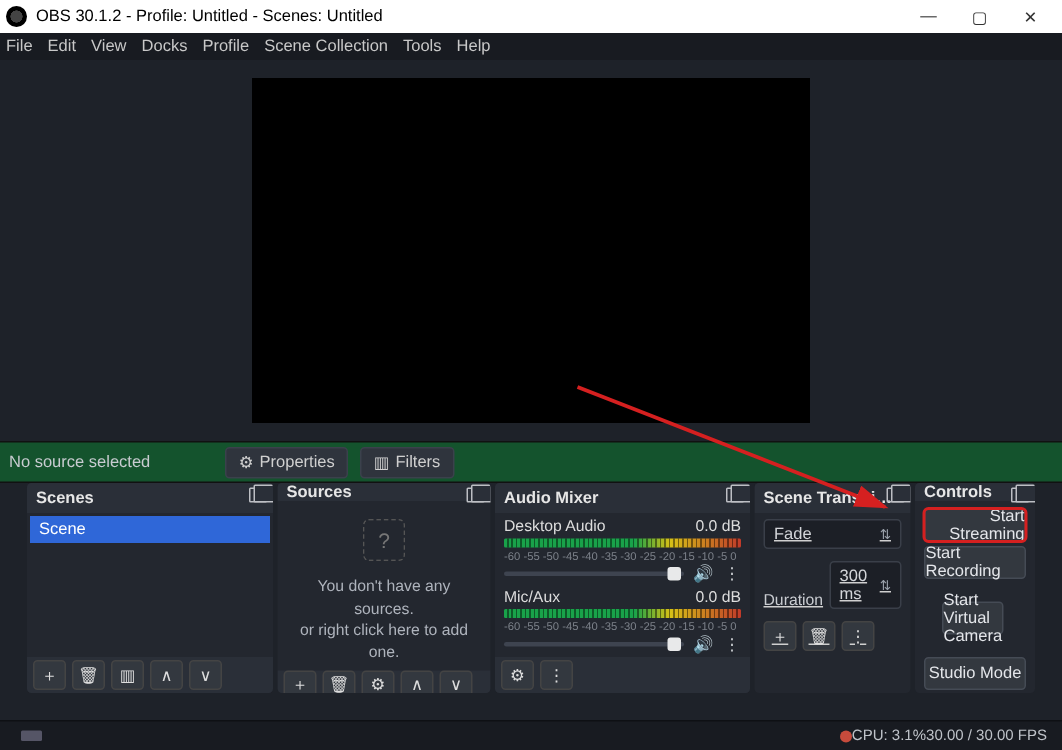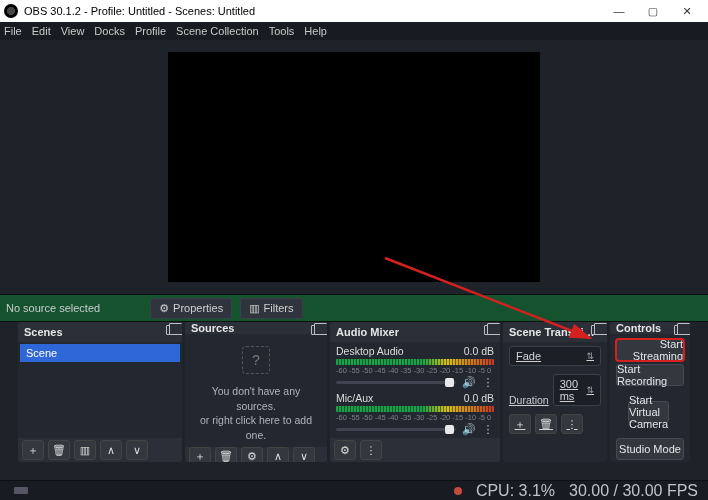--- a/index.html
+++ b/index.html
@@ -36,21 +36,21 @@
 .spk { width:14px; text-align:center; color:#cfd2d6; font-size:11px; }
 .dots { width:12px; text-align:center; color:#cfd2d6; }
 .trans-row { display:flex; align-items:flex-end; gap:4px; padding:4px 6px;text-decoration:underline; }
 .trans-select { flex:1; background:#1c1f26; border:1px solid #3a3f49; border-radius:3px; padding:3px 6px; display:flex; justify-content:space-between; align-items:center; color:#d4d6da; }
 .trans-num { width:56px; background:#1c1f26; border:1px solid #3a3f49; border-radius:3px; padding:3px 6px; color:#d4d6da; text-align:left; display:flex; justify-content:space-between; align-items:center; }
 .ctrl-btn { background:#33383f; border:1px solid #454b55; border-radius:3px; height:22px; margin:3px 6px; display:flex; align-items:center; justify-content:center; color:#e4e6ea; font-size:11px; }
 .ctrl-row { display:flex; margin:3px 6px; gap:3px; }
 .ctrl-row .ctrl-btn { margin:12px; flex:1; }
 .ctrl-row .gear { width:22px; flex:0 0 22px; }
 .highlight { outline:2px solid #d52020; outline-offset:-1px;text-align:right; }
-.statusbar { height:20px; background:#181b21; border-top:1px solid #0e1014; display:flex; align-items:center; justify-content:flex-end; gap:14px; padding:0 10px; color:#bfc3c9; font-size:16px; position:absolute; bottom:0; left:0; right:0;}
+.statusbar { height:20px; background:#181b21; border-top:1px solid #0e1014; display:flex; align-items:center; justify-content:flex-end; padding:0 10px; color:#bfc3c9; font-size:10px; position:absolute; bottom:0; left:0; right:0;}
 .stat-dock { width:14px; height:7px; background:#556; border-radius:1px; margin-right:auto; margin-left:4px; }
 .arrow-annot { position:absolute; pointer-events:none; }
 .popicon { display:inline-block; width:12px; height:10px; border:1.3px solid #bdbfc4; border-radius:1px; position:relative; }
 .popicon::before { content:""; position:absolute; left:2px; top:-3px; width:12px; height:10px; border:1.3px solid #bdbfc4; border-radius:1px; background:#2a2f38; }
 .chev { font-size:9px; color:#9aa0aa; }
 .dot-red { width:8px; height:8px; background:#c64b3c; border-radius:50%; display:inline-block; }
 </style>
 </head>
 <body>
 

